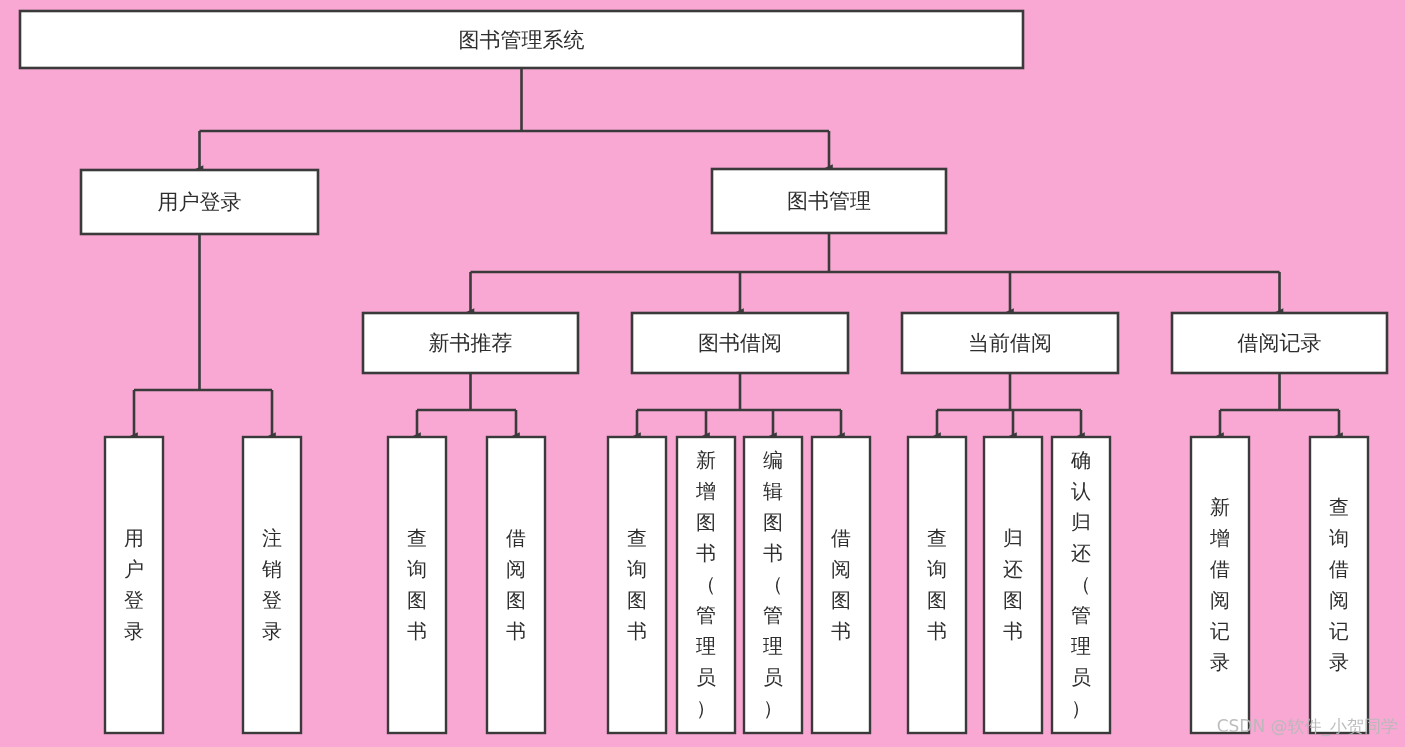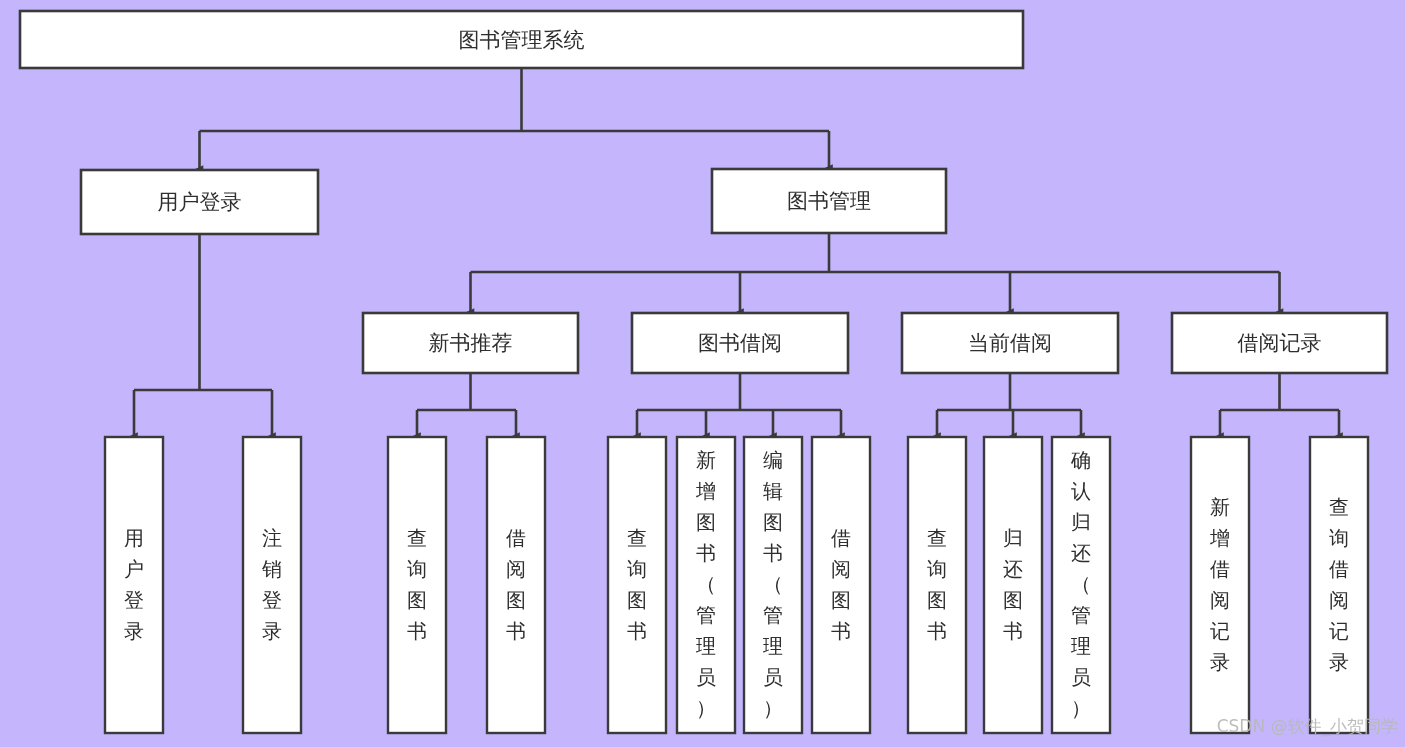--- a/index.html
+++ b/index.html
@@ -12,21 +12,21 @@
     width: 1405px;
     height: 747px;
     font-family: "DejaVu Sans", "Liberation Sans", sans-serif;
     overflow: hidden;
     position: relative;
   }
   #diagram-root {
     position: relative;
     width: 1405px;
     height: 747px;
-    background: #c4b5fd;
+    background: #f9a8d4;
   }
   svg.chart-svg {
     position: absolute;
     left: 0;
     top: 0;
     width: 1405px;
     height: 747px;
     display: block;
   }
   .node-box {

